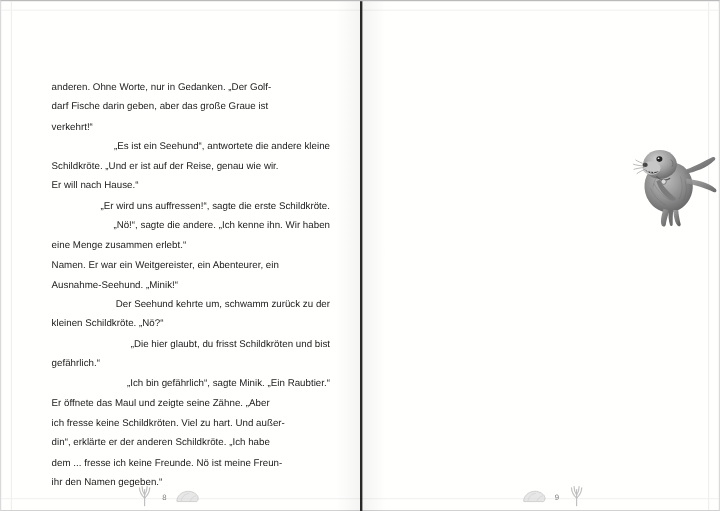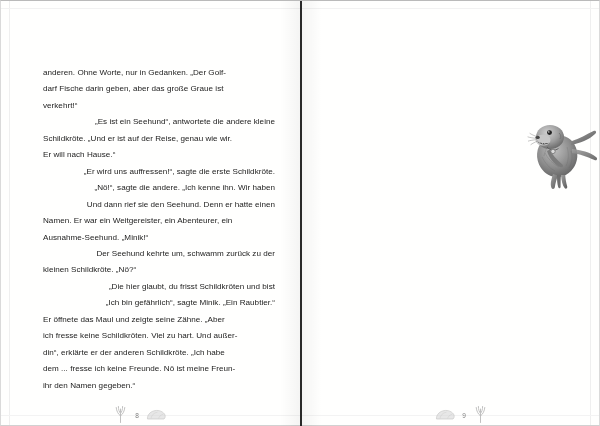--- a/index.html
+++ b/index.html
@@ -108,26 +108,27 @@
   <div class="page page-left">
     <div class="textblock" id="left-text">
         <p>anderen. Ohne Worte, nur in Gedanken. „Der Golf-</p>
         <p>darf Fische darin geben, aber das große Graue ist</p>
         <p>verkehrt!“</p>
         <p class="indent">„Es ist ein Seehund“, antwortete die andere kleine</p>
         <p>Schildkröte. „Und er ist auf der Reise, genau wie wir.</p>
         <p>Er will nach Hause.“</p>
         <p class="indent">„Er wird uns auffressen!“, sagte die erste Schildkröte.</p>
         <p class="indent">„Nö!“, sagte die andere. „Ich kenne ihn. Wir haben</p>
-        <p class="indent">Und dann rief sie den Seehund. Denn er hatte einen</p>
+        <p>eine Menge zusammen erlebt.“</p>
         <p>Namen. Er war ein Weitgereister, ein Abenteurer, ein</p>
         <p>Ausnahme-Seehund. „Minik!“</p>
         <p class="indent">Der Seehund kehrte um, schwamm zurück zu der</p>
         <p>kleinen Schildkröte. „Nö?“</p>
         <p class="indent">„Die hier glaubt, du frisst Schildkröten und bist</p>
+        <p>gefährlich.“</p>
         <p class="indent">„Ich bin gefährlich“, sagte Minik. „Ein Raubtier.“</p>
         <p>Er öffnete das Maul und zeigte seine Zähne. „Aber</p>
         <p>ich fresse keine Schildkröten. Viel zu hart. Und außer-</p>
         <p>din“, erklärte er der anderen Schildkröte. „Ich habe</p>
         <p>dem ... fresse ich keine Freunde. Nö ist meine Freun-</p>
         <p>ihr den Namen gegeben.“</p>
       </div>
 
     <div class="footer">
       <span class="orn">

